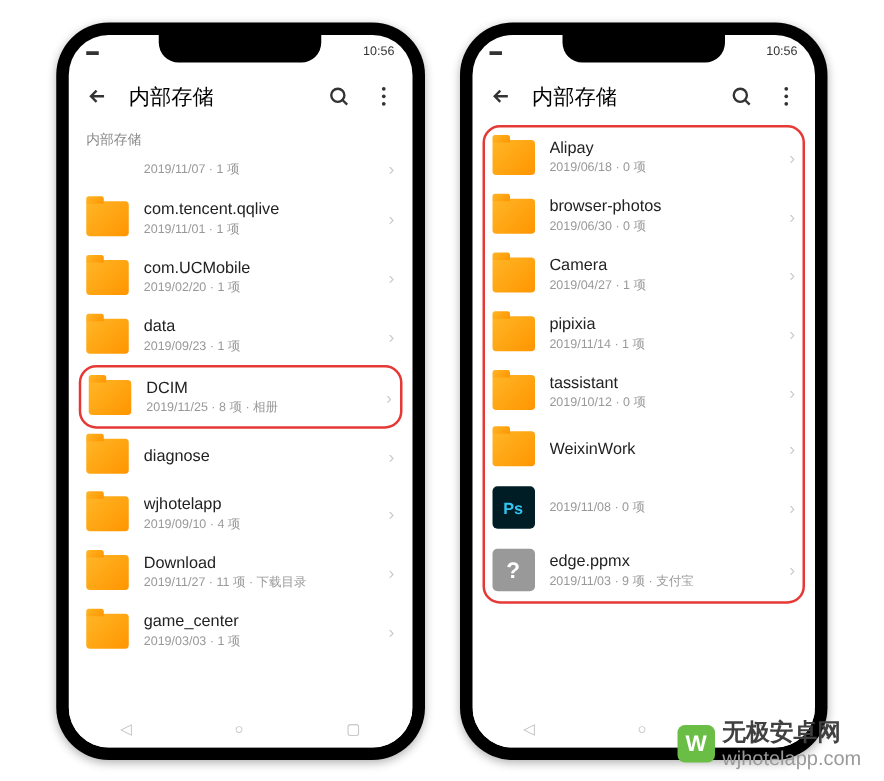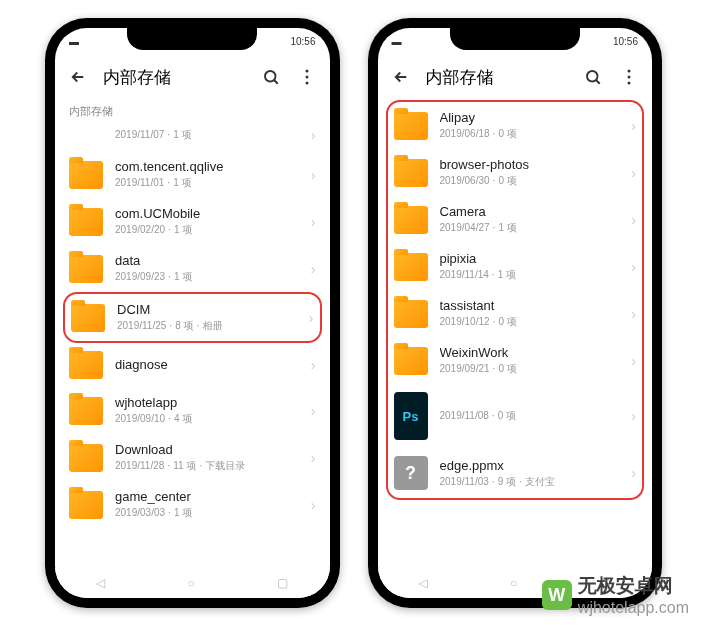--- a/index.html
+++ b/index.html
@@ -12,21 +12,21 @@
 .status-r{display:flex;gap:4px;align-items:flex-start}
 .header{height:46px;display:flex;align-items:center;padding:0 12px;gap:14px}
 .title{font-size:17px;font-weight:500;flex:1;color:#000}
 .icon-btn{width:22px;height:22px;display:flex;align-items:center;justify-content:center;color:#333}
 .breadcrumb{padding:4px 14px 8px;font-size:11px;color:#888}
 .bc-cur{color:#444}
 .list{overflow-y:auto;height:calc(100% - 90px)}
 .item{display:flex;align-items:center;padding:8px 14px;gap:12px;position:relative}
 .folder{width:34px;height:28px;background:linear-gradient(135deg,#ffb627,#ff9500);border-radius:3px;position:relative;flex-shrink:0}
 .folder::before{content:"";position:absolute;top:-4px;left:0;width:14px;height:6px;background:linear-gradient(135deg,#ffb627,#ff9500);border-radius:2px 2px 0 0}
-.file-ps{width:34px;height:48px;background:#001d26;border-radius:4px;display:flex;align-items:center;justify-content:center;color:#31c5f0;font-weight:bold;font-size:13px;flex-shrink:0}
+.file-ps{width:34px;height:34px;background:#001d26;border-radius:4px;display:flex;align-items:center;justify-content:center;color:#31c5f0;font-weight:bold;font-size:13px;flex-shrink:0}
 .file-q{width:34px;height:34px;background:#999;border-radius:4px;display:flex;align-items:center;justify-content:center;color:#fff;font-weight:bold;font-size:18px;flex-shrink:0}
 .info{flex:1;min-width:0}
 .name{font-size:13px;color:#222;margin-bottom:2px;white-space:nowrap;overflow:hidden;text-overflow:ellipsis}
 .meta{font-size:10px;color:#999}
 .chev{color:#ccc;font-size:14px}
 .hl{border:2px solid #e53935;margin:0 8px;border-radius:14px}
 .hl .item{padding:8px 6px}
 .navbar{position:absolute;bottom:0;left:0;right:0;height:30px;display:flex;justify-content:space-around;align-items:center;color:#bbb;font-size:12px;background:#fff}
 .wm{position:absolute;right:18px;bottom:8px;display:flex;align-items:center;gap:6px}
 .wm-logo{width:30px;height:30px;background:#6abd45;border-radius:6px;display:flex;align-items:center;justify-content:center;color:#fff;font-weight:bold;font-size:18px}
@@ -126,21 +126,21 @@
             <div class="info">
               <div class="name">wjhotelapp</div>
               <div class="meta">2019/09/10 · 4 项</div>
             </div>
             <div class="chev">›</div>
           </div>
           <div class="item">
             <div class="folder"></div>
             <div class="info">
               <div class="name">Download</div>
-              <div class="meta">2019/11/28 · 11 项 · 下载目录</div>
+              <div class="meta">2019/11/27 · 11 项 · 下载目录</div>
             </div>
             <div class="chev">›</div>
           </div>
           <div class="item">
             <div class="folder"></div>
             <div class="info">
               <div class="name">game_center</div>
               <div class="meta">2019/03/03 · 1 项</div>
             </div>
             <div class="chev">›</div>
@@ -225,21 +225,20 @@
               <div class="info">
                 <div class="name">tassistant</div>
                 <div class="meta">2019/10/12 · 0 项</div>
               </div>
               <div class="chev">›</div>
             </div>
             <div class="item">
               <div class="folder"></div>
               <div class="info">
                 <div class="name">WeixinWork</div>
-                <div class="meta">2019/09/21 · 0 项</div>
               </div>
               <div class="chev">›</div>
             </div>
             <div class="item">
               <div class="file-ps">Ps</div>
               <div class="info">
                 <div class="meta">2019/11/08 · 0 项</div>
               </div>
               <div class="chev">›</div>
             </div>

